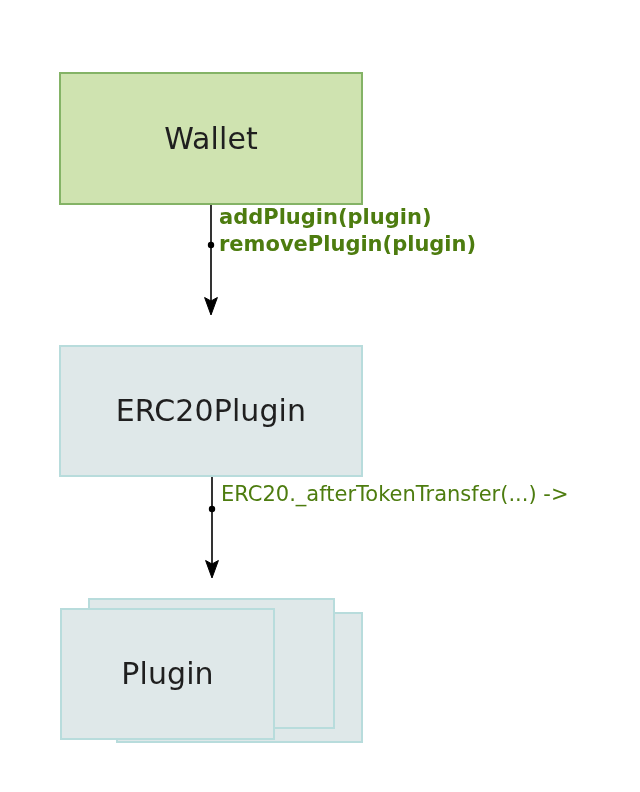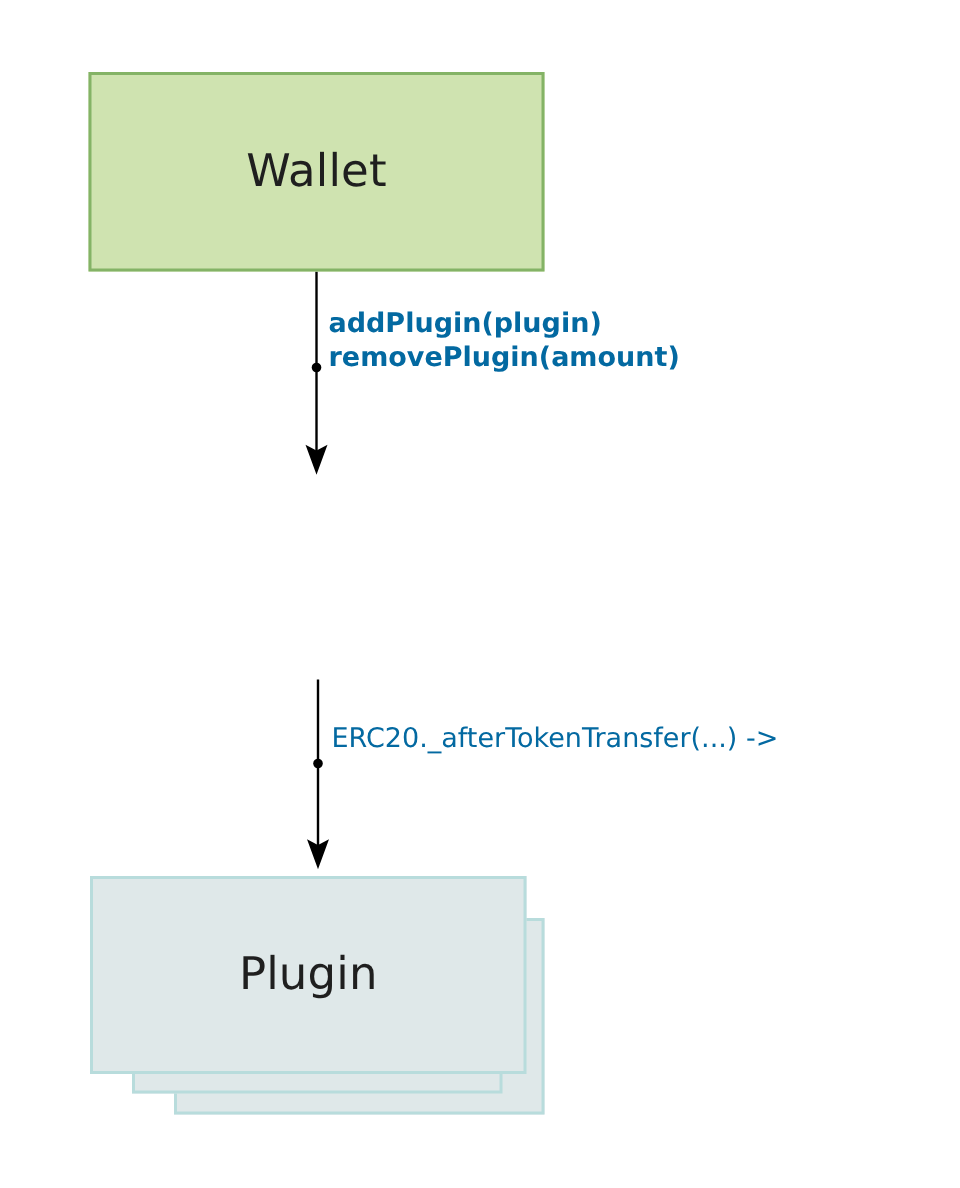--- a/index.html
+++ b/index.html
@@ -25,20 +25,21 @@
 
   
   .node {
     position: absolute;
     box-sizing: border-box;
     display: flex;
     align-items: center;
     justify-content: center;
     border-style: solid;
     border-width: 2px;
+    margin-top: 24px;
   }
   .node-label {
     font-size: 30px;
     font-weight: 400;
     color: #1f1f1f;
     letter-spacing: 0.1px;
     line-height: 1;
     white-space: nowrap;
   }
 
@@ -77,37 +78,37 @@
   }
   #plugin-stack-middle {
     left: 88px;
     top: 598px;
     width: 247px;
     height: 131px;
   }
   #plugin-node {
     left: 60px;
     top: 584px;
-    width: 291px;
+    width: 215px;
     height: 132px;
     background: #dfe8e9;
     border-color: #b8dcdc;
   }
 
   
   .edge-label-group {
     position: absolute;
     display: flex;
     flex-direction: column;
     line-height: 1.29;
     white-space: nowrap;
   }
   .edge-line {
-    font-size: 18px;
-    color: #0369a1;
+    font-size: 21px;
+    color: #4d7c0f;
   }
   .edge-line.bold {
     font-weight: bold;
   }
 
   #edge1-labels {
     left: 219px;
     top: 204px;
   }
   #edge2-labels {
@@ -146,23 +147,26 @@
       <circle cx="212" cy="509" r="3.2" fill="#000000"></circle>
     </g>
   </svg>
 
   <div class="node" id="wallet-node">
     <span class="node-label">Wallet</span>
   </div>
 
   <div class="edge-label-group" id="edge1-labels">
     <span class="edge-line bold">addPlugin(plugin)</span>
-    <span class="edge-line bold">removePlugin(amount)</span>
+    <span class="edge-line bold">removePlugin(plugin)</span>
   </div>
 
+  <div class="node" id="erc20-node">
+    <span class="node-label">ERC20Plugin</span>
+  </div>
 
   <div class="edge-label-group" id="edge2-labels">
     <span class="edge-line">ERC20._afterTokenTransfer(...) -&gt;</span>
   </div>
 
   <div class="stack-layer" id="plugin-stack-back"></div>
   <div class="stack-layer" id="plugin-stack-middle"></div>
   <div class="node" id="plugin-node">
     <span class="node-label">Plugin</span>
   </div>

